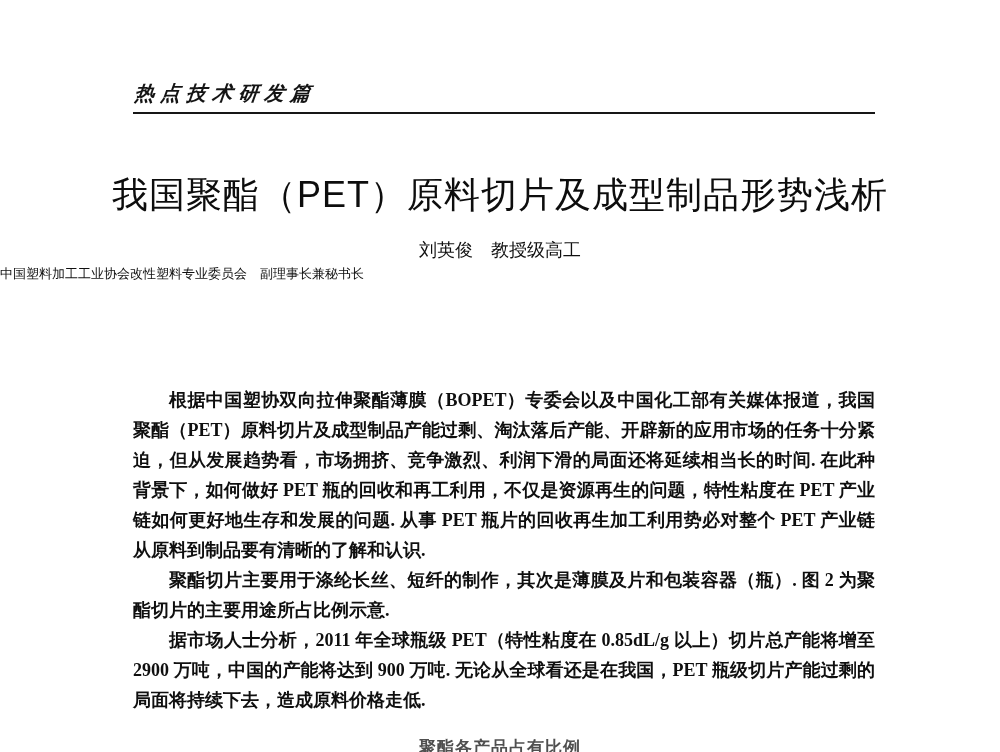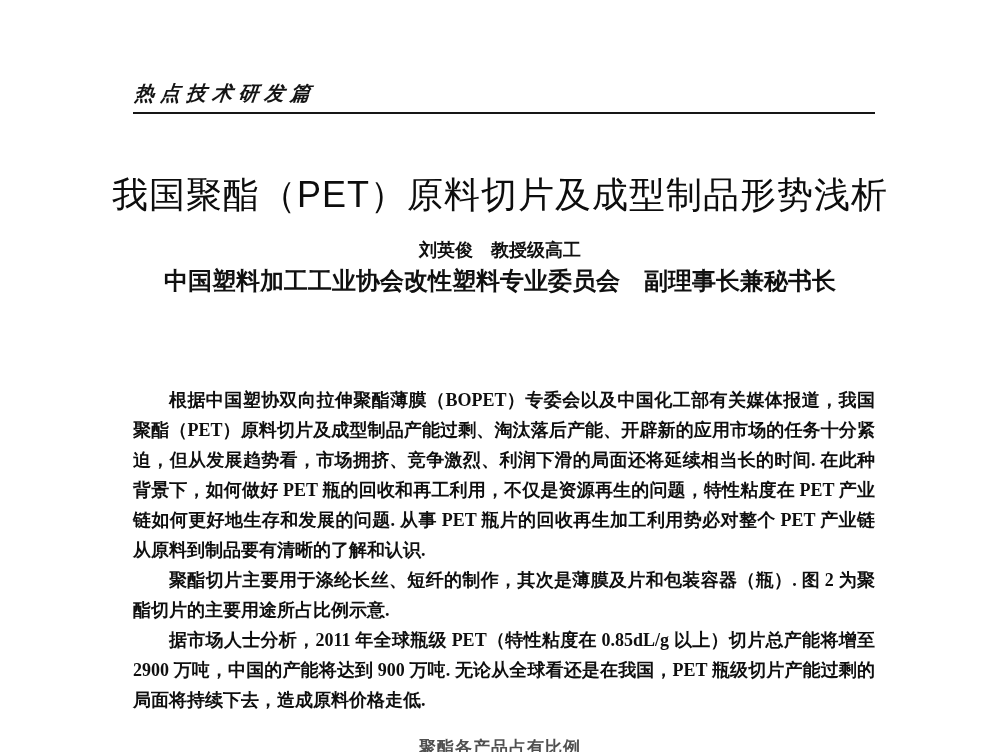--- a/index.html
+++ b/index.html
@@ -52,32 +52,32 @@
     letter-spacing: 1px;
     color: #0d0d0d;
     white-space: nowrap;
   }
   .author-line {
     position: absolute;
     left: 0;
     top: 238px;
     width: 1000px;
     text-align: center;
-    font-weight: bold;
+    font-weight: normal;
     font-size: 18px;
     color: #101010;
   }
   .affiliation-line {
     position: absolute;
     left: 0;
     top: 265px;
     width: 1000px;
-    text-align: center;
-    font-weight: bold;
-    font-size: 24px;
+    text-align: left;
+    font-weight: normal;
+    font-size: 13px;
     color: #101010;
   }
   .body-text {
     position: absolute;
     left: 133px;
     top: 385px;
     width: 742px;
     font-size: 18px;
     line-height: 30px;
     font-weight: bold;

